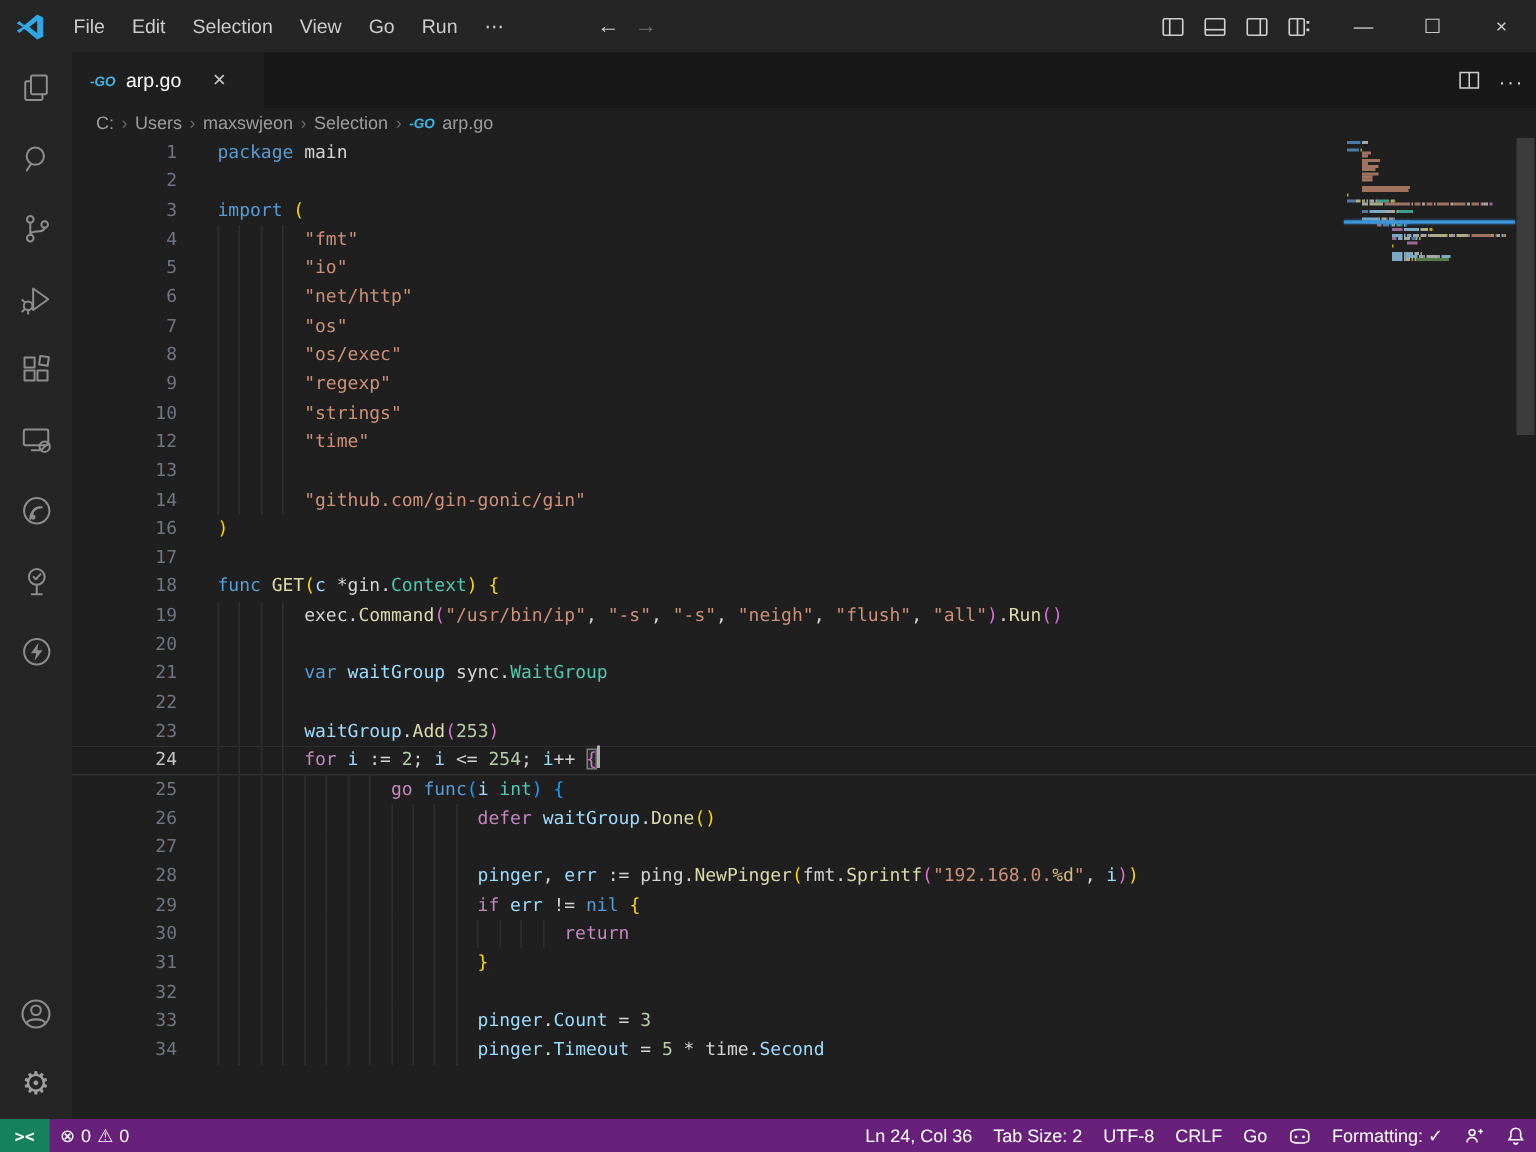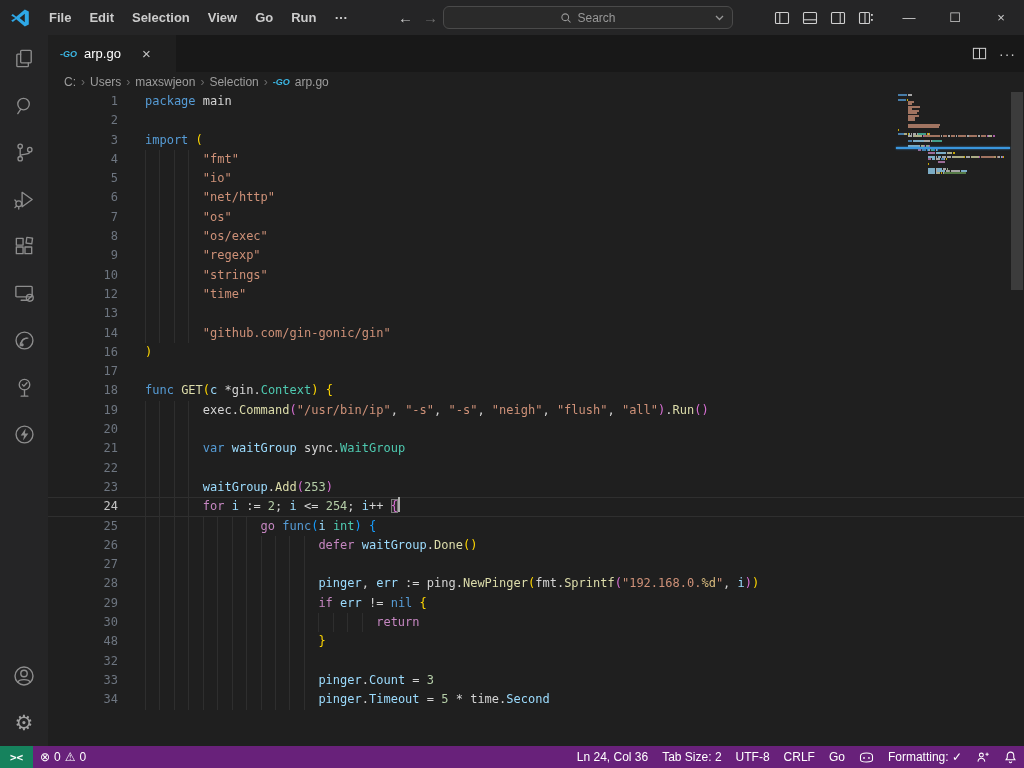--- a/index.html
+++ b/index.html
@@ -4,21 +4,21 @@
 <style>
   * { margin:0; padding:0; box-sizing:border-box; }
   html,body { width:1024px; height:768px; overflow:hidden; background:#1f1f1f;
     font-family:"Liberation Sans", sans-serif; }
   .app { position:relative; width:1024px; height:768px; display:flex; flex-direction:column; }
 
   
   .titlebar { height:35px; background:#252526; display:flex; align-items:center; flex:none;
     color:#cccccc; font-size:13px; position:relative; }
   .vslogo { width:20px; height:20px; margin:0 10px 0 10px; flex:none; }
-  .menus { display:flex; align-items:center;font-weight:bold; }
+  .menus { display:flex; align-items:center; }
   .menu-item { padding:4px 9px; border-radius:5px; color:#cccccc; cursor:default; }
   .nav-arrows { position:absolute; left:398px; display:flex; gap:10px; color:#cccccc; font-size:15px; }
   .nav-arrows .fwd { color:#6e6e6e; }
   .searchbox { position:absolute; left:443px; top:6px; width:290px; height:23px; background:#2a2a2a;
     border:1px solid #4a4a4a; border-radius:6px; display:flex; align-items:center; justify-content:center;
     color:#989898; font-size:12px; gap:5px; }
   .searchbox .chev { position:absolute; right:8px; top:8px; }
   .layout-icons { position:absolute; right:150px; display:flex; gap:12px; align-items:center; }
   .win-controls { position:absolute; right:0; top:0; height:35px; display:flex; }
   .win-btn { width:46px; height:35px; display:flex; align-items:center; justify-content:center;
@@ -89,30 +89,20 @@
         <div class="menu-item">Edit</div>
         <div class="menu-item">Selection</div>
         <div class="menu-item">View</div>
         <div class="menu-item">Go</div>
         <div class="menu-item">Run</div>
         <div class="menu-item">⋯</div>
       </div>
     <div class="nav-arrows">
       <span>←</span>
       <span class="fwd">→</span>
-    </div>
-    <div class="searchbox">
-      <svg width="12" height="12" viewBox="0 0 16 16" fill="none" stroke="#989898" stroke-width="1.4">
-          <circle cx="7" cy="7" r="4.5"></circle>
-          <line x1="10.5" y1="10.5" x2="14" y2="14"></line>
-        </svg>
-      <span>Search</span>
-      <svg class="chev" width="9" height="6" viewBox="0 0 9 6" fill="none" stroke="#989898" stroke-width="1.3">
-          <polyline points="1,1 4.5,4.5 8,1"></polyline>
-        </svg>
     </div>
     <div class="layout-icons">
       <svg width="16" height="16" viewBox="0 0 16 16" fill="none" stroke="#cfcfcf" stroke-width="1.1">
           <rect x="1.5" y="2.5" width="13" height="11" rx="1"></rect>
           <line x1="5.8" y1="2.5" x2="5.8" y2="13.5"></line>
         </svg>
       <svg width="16" height="16" viewBox="0 0 16 16" fill="none" stroke="#cfcfcf" stroke-width="1.1">
           <rect x="1.5" y="2.5" width="13" height="11" rx="1"></rect>
           <line x1="1.5" y1="9.8" x2="14.5" y2="9.8"></line>
         </svg>
@@ -355,21 +345,21 @@
             </div>
             <div class="cl">
               <span class="ln">29</span>
               <span class="code"><i class="guide" style="left: 0px;"></i><i class="guide" style="left: 14.44px;"></i><i class="guide" style="left: 28.88px;"></i><i class="guide" style="left: 43.32px;"></i><i class="guide" style="left: 57.76px;"></i><i class="guide" style="left: 72.2px;"></i><i class="guide" style="left: 86.64px;"></i><i class="guide" style="left: 101.08px;"></i><i class="guide" style="left: 115.52px;"></i><i class="guide" style="left: 129.96px;"></i><i class="guide" style="left: 144.4px;"></i><i class="guide" style="left: 158.84px;"></i><span>                        </span><span style="color: rgb(197, 134, 192);">if </span><span style="color: rgb(156, 220, 254);">err</span><span style="color: rgb(212, 212, 212);"> != </span><span style="color: rgb(86, 156, 214);">nil</span><span style="color: rgb(212, 212, 212);"> </span><span style="color: rgb(255, 215, 0);">{</span></span>
             </div>
             <div class="cl">
               <span class="ln">30</span>
               <span class="code"><i class="guide" style="left: 0px;"></i><i class="guide" style="left: 14.44px;"></i><i class="guide" style="left: 28.88px;"></i><i class="guide" style="left: 43.32px;"></i><i class="guide" style="left: 57.76px;"></i><i class="guide" style="left: 72.2px;"></i><i class="guide" style="left: 86.64px;"></i><i class="guide" style="left: 101.08px;"></i><i class="guide" style="left: 115.52px;"></i><i class="guide" style="left: 129.96px;"></i><i class="guide" style="left: 144.4px;"></i><i class="guide" style="left: 158.84px;"></i><i class="guide" style="left: 173.28px;"></i><i class="guide" style="left: 187.72px;"></i><i class="guide" style="left: 202.16px;"></i><i class="guide" style="left: 216.6px;"></i><span>                                </span><span style="color: rgb(197, 134, 192);">return</span></span>
             </div>
             <div class="cl">
-              <span class="ln">48</span>
+              <span class="ln">31</span>
               <span class="code"><i class="guide" style="left: 0px;"></i><i class="guide" style="left: 14.44px;"></i><i class="guide" style="left: 28.88px;"></i><i class="guide" style="left: 43.32px;"></i><i class="guide" style="left: 57.76px;"></i><i class="guide" style="left: 72.2px;"></i><i class="guide" style="left: 86.64px;"></i><i class="guide" style="left: 101.08px;"></i><i class="guide" style="left: 115.52px;"></i><i class="guide" style="left: 129.96px;"></i><i class="guide" style="left: 144.4px;"></i><i class="guide" style="left: 158.84px;"></i><span>                        </span><span style="color: rgb(255, 215, 0);">}</span></span>
             </div>
             <div class="cl">
               <span class="ln">32</span>
               <span class="code"><i class="guide" style="left: 0px;"></i><i class="guide" style="left: 14.44px;"></i><i class="guide" style="left: 28.88px;"></i><i class="guide" style="left: 43.32px;"></i><i class="guide" style="left: 57.76px;"></i><i class="guide" style="left: 72.2px;"></i><i class="guide" style="left: 86.64px;"></i><i class="guide" style="left: 101.08px;"></i><i class="guide" style="left: 115.52px;"></i><i class="guide" style="left: 129.96px;"></i><i class="guide" style="left: 144.4px;"></i><i class="guide" style="left: 158.84px;"></i><span>                        </span></span>
             </div>
             <div class="cl">
               <span class="ln">33</span>
               <span class="code"><i class="guide" style="left: 0px;"></i><i class="guide" style="left: 14.44px;"></i><i class="guide" style="left: 28.88px;"></i><i class="guide" style="left: 43.32px;"></i><i class="guide" style="left: 57.76px;"></i><i class="guide" style="left: 72.2px;"></i><i class="guide" style="left: 86.64px;"></i><i class="guide" style="left: 101.08px;"></i><i class="guide" style="left: 115.52px;"></i><i class="guide" style="left: 129.96px;"></i><i class="guide" style="left: 144.4px;"></i><i class="guide" style="left: 158.84px;"></i><span>                        </span><span style="color: rgb(156, 220, 254);">pinger</span><span style="color: rgb(212, 212, 212);">.</span><span style="color: rgb(156, 220, 254);">Count</span><span style="color: rgb(212, 212, 212);"> = </span><span style="color: rgb(181, 206, 168);">3</span></span>
             </div>

